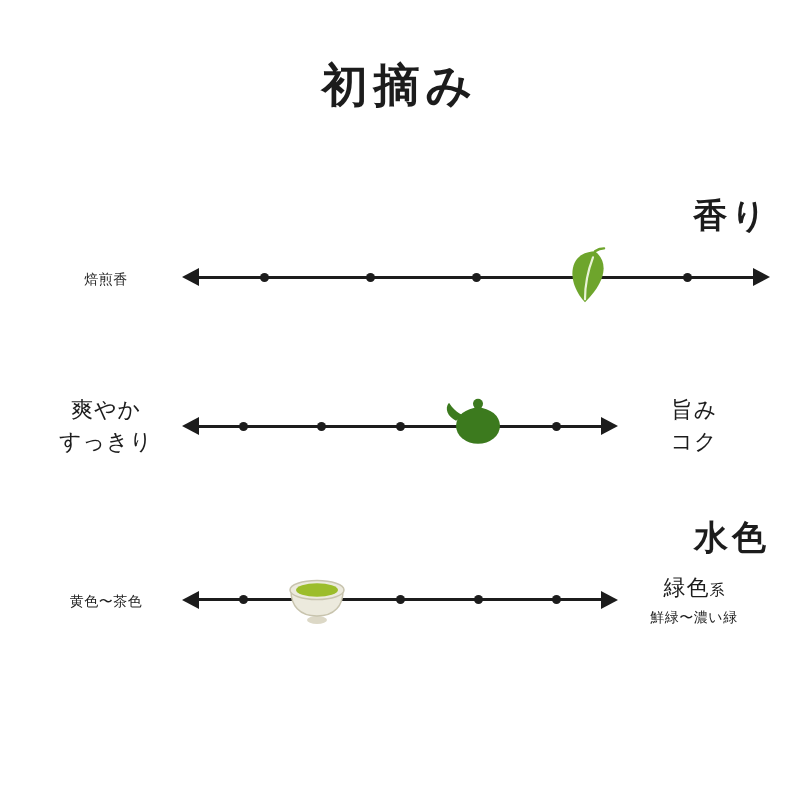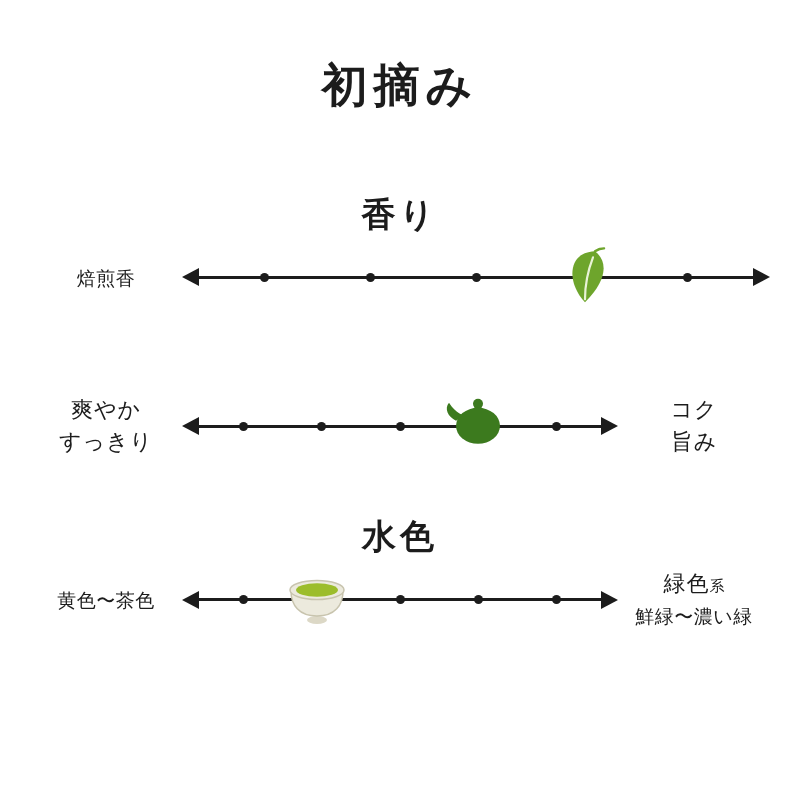--- a/index.html
+++ b/index.html
@@ -21,41 +21,41 @@
     padding-top: 58px;
     line-height: 1.2;
   }
 
   .tea-section { }
   .tea-section.s0 { margin-top: 80px; }
   .tea-section.s1 { margin-top: 77px; }
   .tea-section.s2 { margin-top: 53px; }
 
   .section-header {
-    font-family: Liberation Serif, serif;
+    font-family: Liberation Sans, sans-serif;
     font-size: 34px;
     font-weight: 600;
-    text-align: center;
+    text-align: right;
     letter-spacing: 4px;
     line-height: 1.3;
   }
 
   .scale-row {
     display: flex;
     align-items: center;
     margin-top: 4px;
   }
   .label-block {
     flex: 0 0 152px;
     text-align: center;
     line-height: 1.45;
   }
   .label-main { font-size: 22px; letter-spacing: 1px; }
   .label-main .suffix { font-size: 15px; letter-spacing: 0; }
-  .label-sub { font-size: 19px; margin-top: 3px; letter-spacing: 0.5px; }
+  .label-sub { font-size: 14px; margin-top: 3px; letter-spacing: 0.5px; }
 
   .arrow-area {
     position: relative;
     flex: 1;
     height: 72px;
   }
   .axis-line {
     position: absolute;
     left: 13px; right: 13px;
     top: 50%; height: 3px; margin-top: -1.5px;
@@ -141,22 +141,22 @@
         <div class="marker m-teapot" style="left: 67%;">
           <svg width="64" height="52" viewBox="0 0 64 52" xmlns="http://www.w3.org/2000/svg">
             <path d="M14 26 C 6 22, 2 14, 7 8 C 10 13, 15 18, 22 21 Z" fill="#3c7a1e"></path>
             <rect x="32.5" y="8" width="7" height="10" fill="#3c7a1e"></rect>
             <circle cx="36" cy="9" r="5" fill="#3c7a1e"></circle>
             <ellipse cx="36" cy="31" rx="22" ry="18" fill="#3c7a1e"></ellipse>
           </svg>
         </div>
       </div>
       <div class="label-block">
+        <div class="label-main">旨み</div>
         <div class="label-main">コク</div>
-        <div class="label-main">旨み</div>
       </div>
     </div>
   </section>
 
   <section class="tea-section s2">
     <h2 class="section-header">水色</h2>
     <div class="scale-row">
       <div class="label-block">
         <div class="label-sub">黄色〜茶色</div>
       </div>

